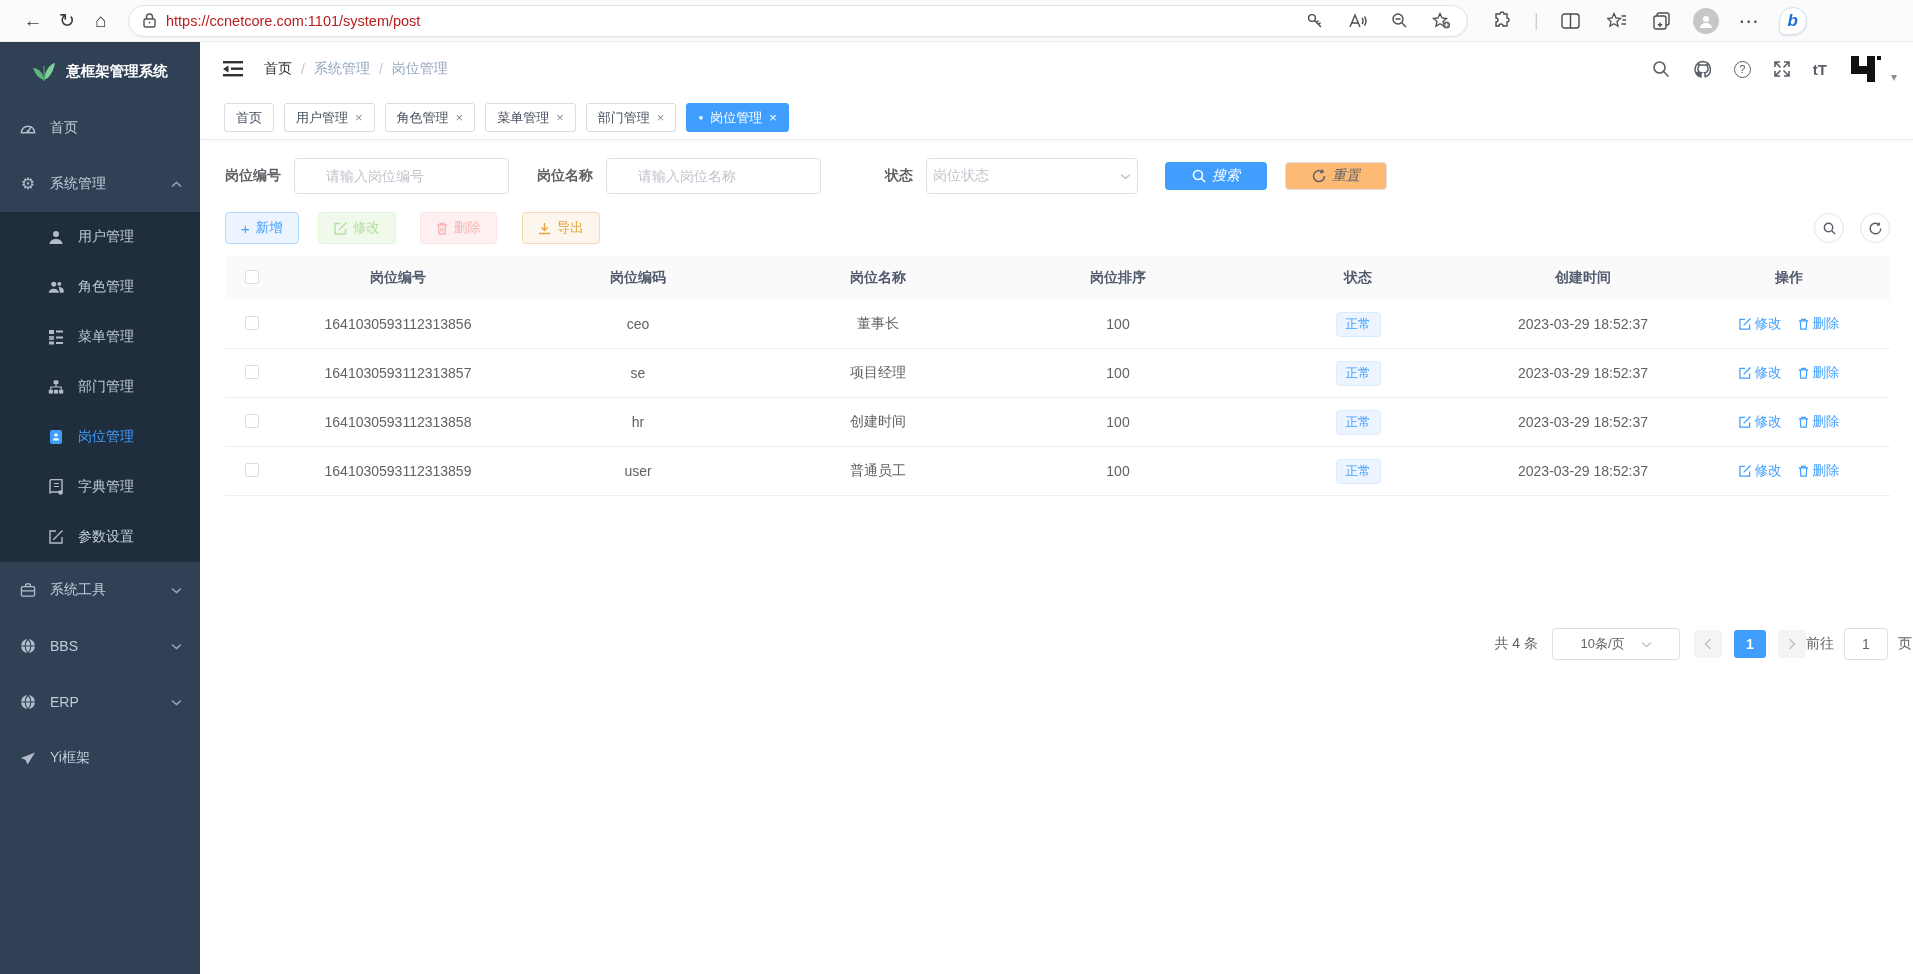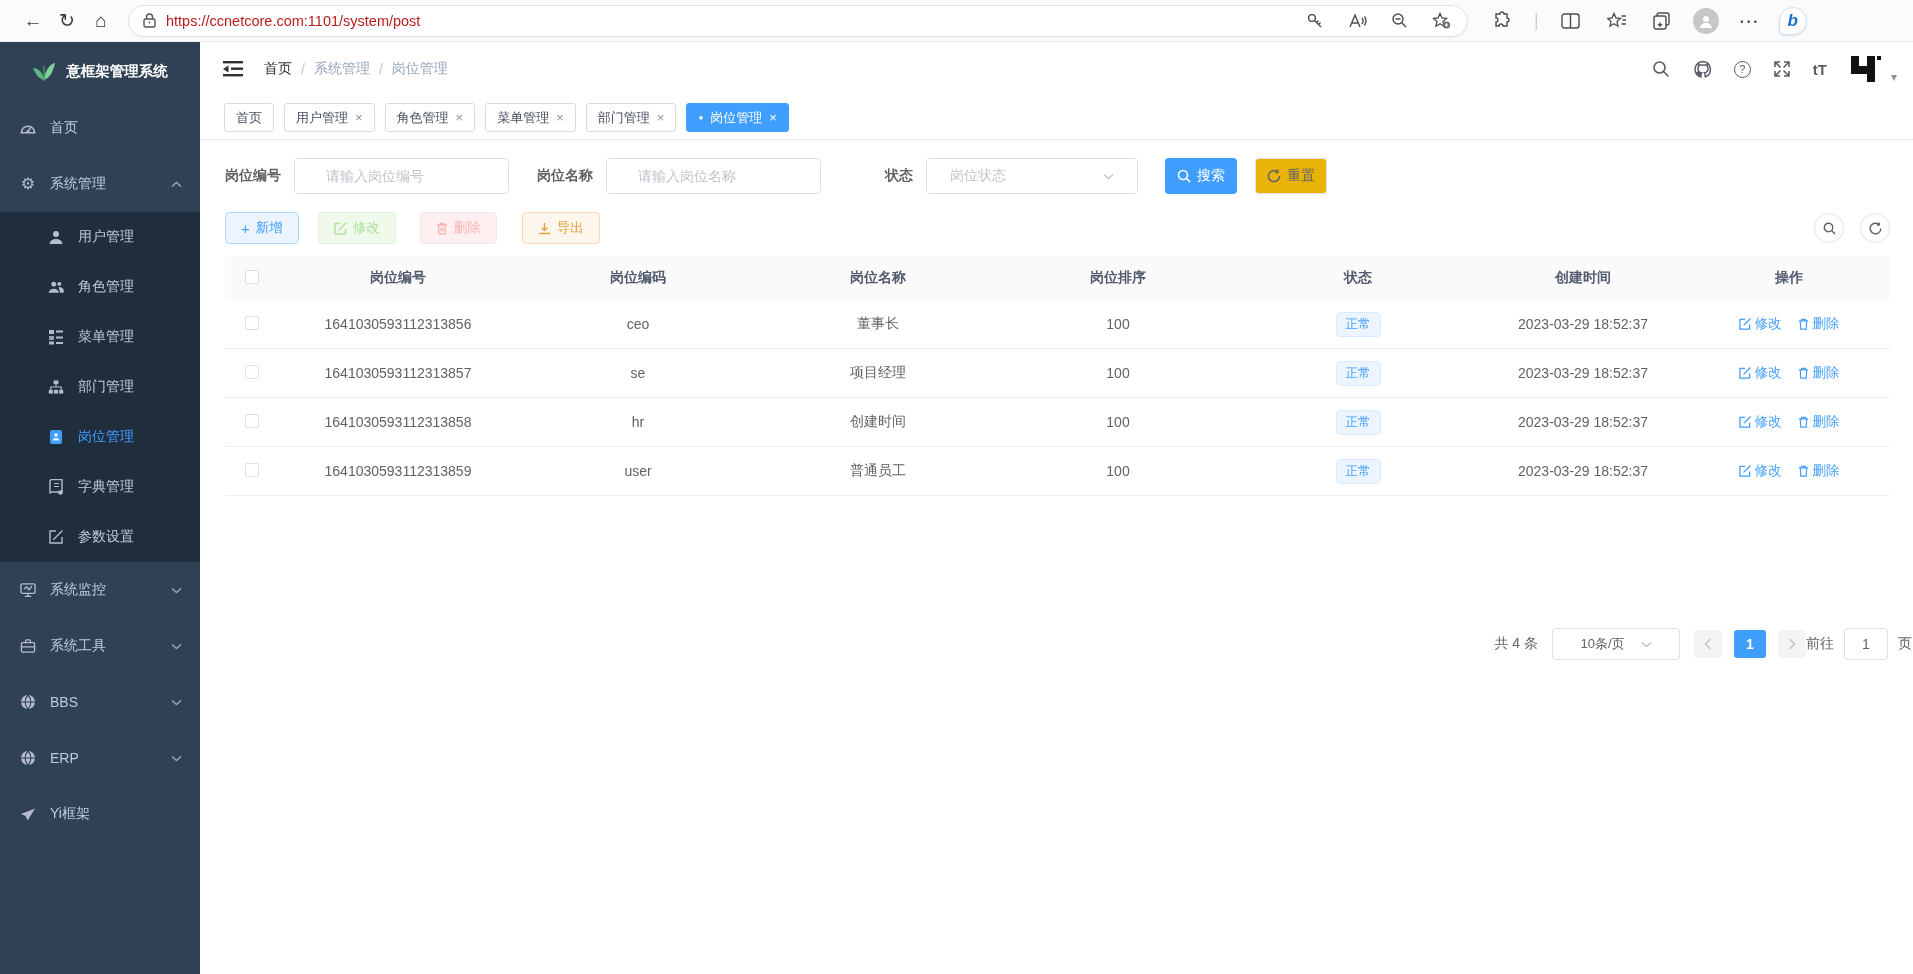--- a/index.html
+++ b/index.html
@@ -75,26 +75,26 @@
   
   .content { flex:1; padding:16px 23px 0 25px; position:relative; }
 
   .filter-row { display:flex; align-items:center; height:36px; margin-top:2px; }
   .f-label { font-weight:bold; color:#606266; margin-right:13px; white-space:nowrap; }
   .f-input { width:215px; height:36px; border:1px solid #dcdfe6; border-radius:4px; padding:0 31px;
     font-size:14px; color:#606266; outline:none; background:#fff;
     font-family:"Liberation Sans","DejaVu Sans",sans-serif; }
   .f-input::placeholder { color:#c0c4cc; }
   .gap28 { width:28px; } .gap36 { width:36px; }
-  .f-select { width:212px; height:36px; border:1px solid #dcdfe6; border-radius:4px; padding:0 23px;
+  .f-select { width:212px; height:36px; border:1px solid #dcdfe6; border-radius:4px; padding:0 6px;
     display:flex; align-items:center; justify-content:space-between; color:#c0c4cc; cursor:pointer; background:#fff; }
-  .btn { height:36px; border-radius:4px; display:inline-flex; align-items:center; justify-content:center;
-    gap:6px; font-size:14px; cursor:pointer; border:1px solid transparent; padding:0 11px; }
+  .btn { height:28px; border-radius:4px; display:inline-flex; align-items:center; justify-content:center;
+    gap:6px; font-size:14px; cursor:pointer; border:1px solid transparent; padding:0 26px;font-style:italic; }
   .btn-search { background:#409eff; color:#fff; margin-left:27px; }
-  .btn-reset { background:#eab308; color:#606266; border-color:#dcdfe6; margin-left:18px; }
+  .btn-reset { background:#fdba74; color:#606266; border-color:#dcdfe6; margin-left:18px; }
 
   .toolbar-row { display:flex; align-items:center; margin-top:18px; height:32px; }
   .btn-sm { height:32px; padding:0 15px; font-size:13.5px; border-radius:4px; display:inline-flex;
     align-items:center; gap:6px; cursor:pointer; border:1px solid; }
   .btn-add { background:#ecf5ff; border-color:#b3d8ff; color:#409eff; }
   .btn-edit { background:#f0f9eb; border-color:#e1f3d8; color:#b3e19d; margin-left:19px; cursor:not-allowed; }
   .btn-del { background:#fef0f0; border-color:#fde2e2; color:#f9b4b4; margin-left:24px; cursor:not-allowed; }
   .btn-export { background:#fdf6ec; border-color:#f5dab1; color:#e6a23c; margin-left:25px; }
   .tool-circles { margin-left:auto; display:flex; gap:16px; }
   .circle-btn { width:30px; height:30px; border-radius:50%; border:1px solid #e3e4ee; background:#fff;
@@ -322,35 +322,20 @@
           <span class="ico16">
             <svg width="16" height="16" viewBox="0 0 16 16" fill="none" stroke="#b4bccc" stroke-width="1.4">
                 <path d="M14 8 V14 H2 V2 H8"></path>
                 <path d="M6 10 L14.5 1.5 M6 10 L5.2 10.8"></path>
               </svg>
           </span>
           <span class="mi-label">参数设置</span>
         </div>
       </div>
 
-      <div class="menu-item">
-        <span class="ico16">
-          <svg width="17" height="16" viewBox="0 0 17 16" fill="none" stroke="#b4bccc" stroke-width="1.4">
-              <rect x="1" y="1.5" width="15" height="10" rx="1.5"></rect>
-              <path d="M4.5 7 L7 4.5 L9.5 8 L12.5 4"></path>
-              <path d="M8.5 11.5 V14.5 M5 14.8 H12"></path>
-            </svg>
-        </span>
-        <span class="mi-label">系统监控</span>
-        <span class="chev">
-          <svg width="11" height="7" viewBox="0 0 11 7" fill="none" stroke="#9aa5b3" stroke-width="1.5">
-              <path d="M1 1.5 L5.5 5.5 L10 1.5"></path>
-            </svg>
-        </span>
-      </div>
 
       <div class="menu-item">
         <span class="ico16">
           <svg width="17" height="16" viewBox="0 0 17 16" fill="none" stroke="#b4bccc" stroke-width="1.4">
               <rect x="1.5" y="4.5" width="14" height="10" rx="1.5"></rect>
               <path d="M6 4.5 V2.5 a1 1 0 0 1 1 -1 h3 a1 1 0 0 1 1 1 V4.5 M1.5 9 H15.5"></path>
             </svg>
         </span>
         <span class="mi-label">系统工具</span>
         <span class="chev">

